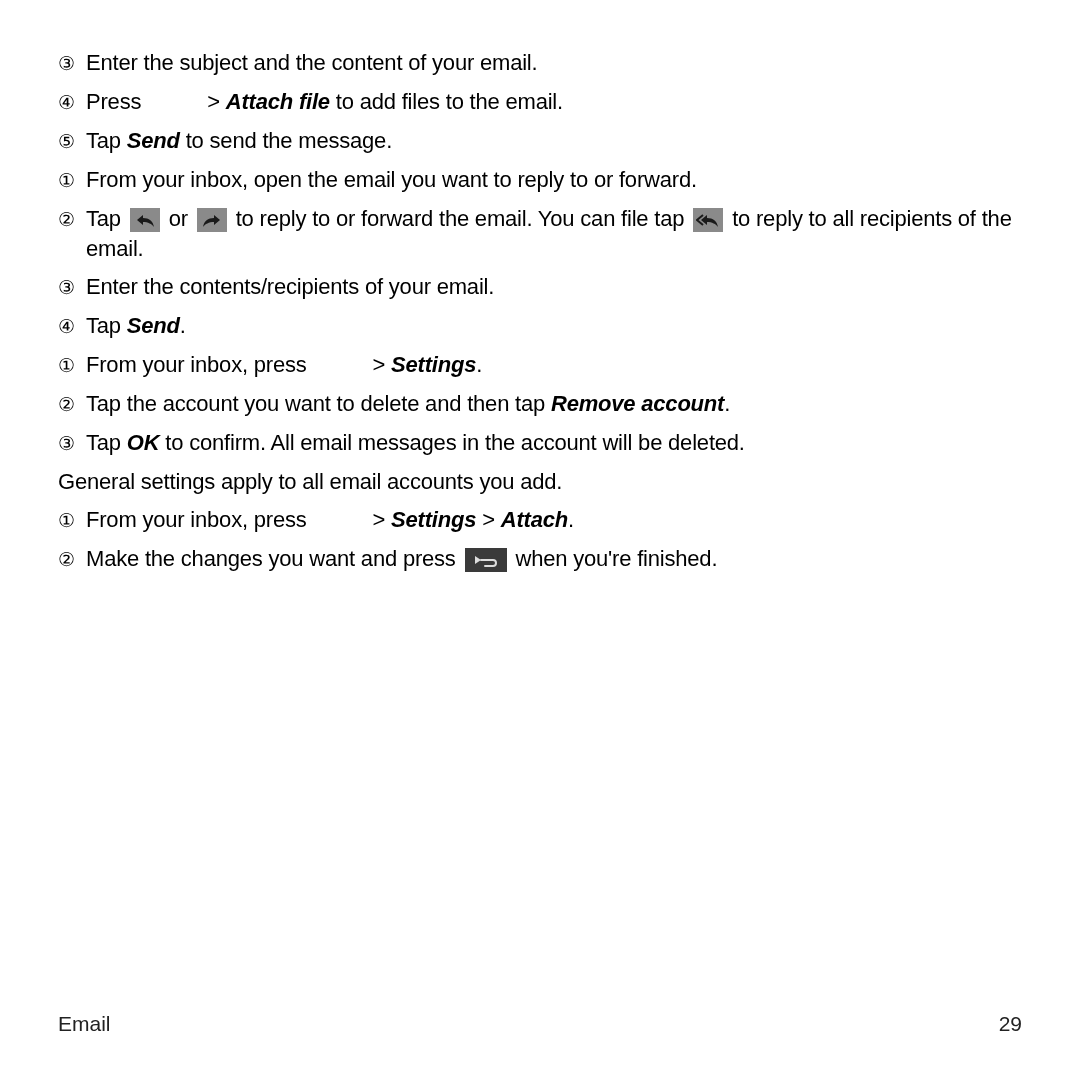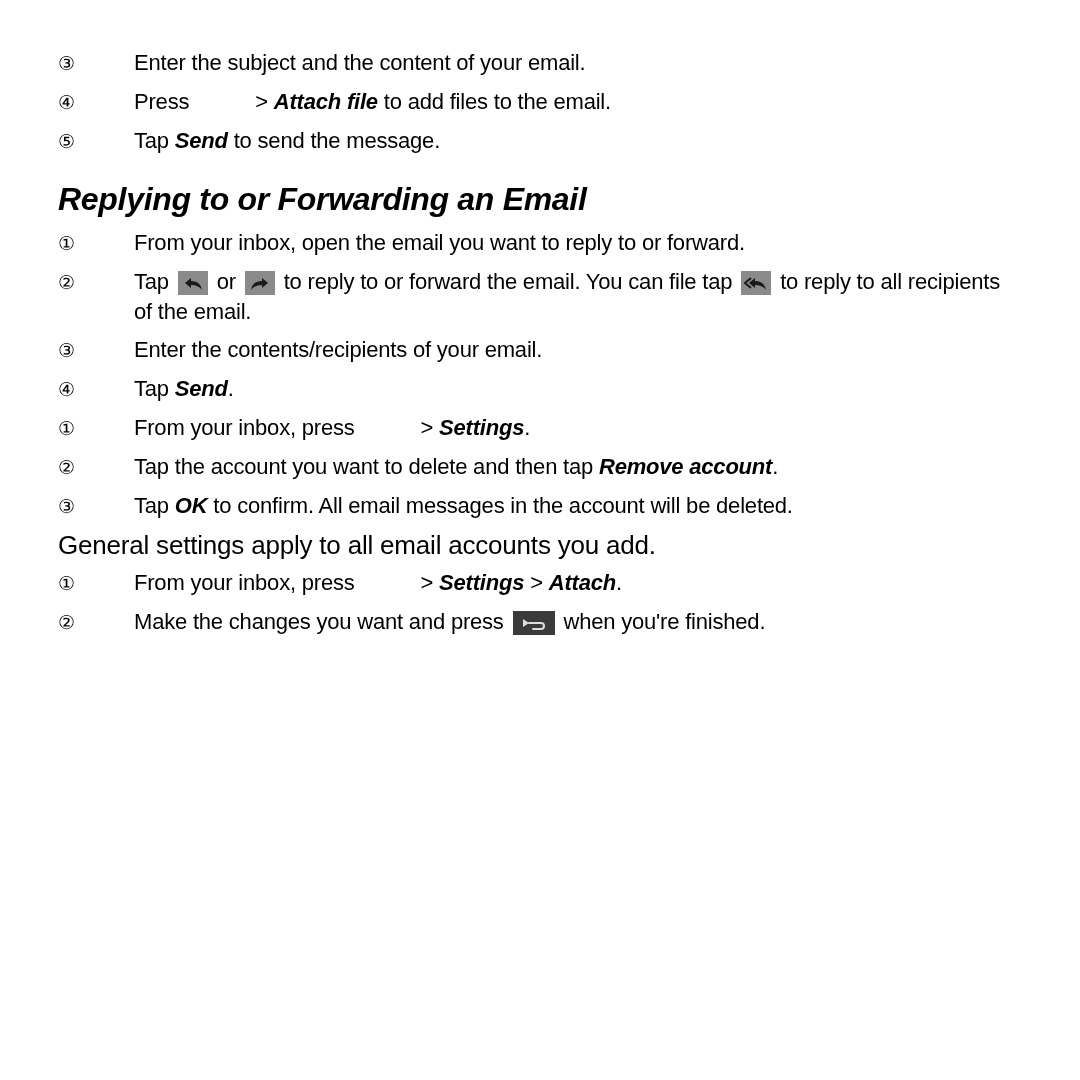--- a/index.html
+++ b/index.html
@@ -2,25 +2,25 @@
 <html><head>
 <meta charset="utf-8">
 <style>
   html,body{margin:0;padding:0;width:1080px;height:1080px;background:#fff;color:#000;
             font-family:"Helvetica Neue",Helvetica,Arial,sans-serif;}
   .page{box-sizing:border-box;width:1080px;height:1080px;padding:48px 58px 40px 58px;
         position:relative;}
   .step{display:flex;align-items:flex-start;margin:0 0 8px 0;font-size:22px;
         line-height:30px;letter-spacing:-0.2px;}
   .marker{flex:0 0 28px;font-size:19px;line-height:30px;padding-top:1px;}
-  .txt{flex:1;margin-left:48px;}
+  .txt{flex:1;}
   .txt b{font-weight:700;font-style:italic;}
   h2{font-style:italic;font-weight:700;font-size:32px;margin:24px 0 10px 0;
      letter-spacing:-0.3px;}
-  .para{font-size:26px;line-height:30px;margin:0 0 8px 0;letter-spacing:-0.2px;}
+  .para{font-size:22px;line-height:30px;margin:0 0 8px 0;letter-spacing:-0.2px;}
   .gap-press{display:inline-block;width:60px;}
   .icon-box{display:inline-flex;align-items:center;justify-content:center;
             width:30px;height:24px;background:#8a8a8a;vertical-align:middle;
             margin:0 3px;}
   .icon-dark{display:inline-flex;align-items:center;justify-content:center;
              width:42px;height:24px;background:#3a3a3a;vertical-align:middle;
              margin:0 3px;}
   .footer{position:absolute;bottom:44px;left:58px;right:58px;display:flex;
           justify-content:space-between;font-size:21px;color:#222;}
   svg{display:block;}
@@ -39,21 +39,20 @@
         <span class="marker">④</span>
         <span class="txt"><span>Press</span><span class="gap-press"></span><span> &gt; </span><b>Attach file</b><span> to add files to the email.</span></span>
       </div>
       <div class="step">
         <span class="marker">⑤</span>
         <span class="txt"><span>Tap </span><b>Send</b><span> to send the message.</span></span>
       </div>
     </div>
 
   <div id="sections">
-      <h2>Replying to or Forwarding an Email</h2>
       <div class="step">
         <span class="marker">①</span>
         <span class="txt"><span>From your inbox, open the email you want to reply to or forward.</span></span>
       </div>
       <div class="step">
         <span class="marker">②</span>
         <span class="txt"><span>Tap </span><span class="icon-box">
             <svg width="22" height="16" viewBox="0 0 22 16">
               <path d="M9 3 L3 8 L9 13 L9 10 C14 10 18 12 20 15 C19 9 15 6 9 6 Z" fill="#1a1a1a"></path>
             </svg>
@@ -97,14 +96,18 @@
         <span class="marker">②</span>
         <span class="txt"><span>Make the changes you want and press </span><span class="icon-dark">
             <svg width="30" height="16" viewBox="0 0 30 16">
               <path d="M10 8 L4 4 L4 12 Z" fill="#ddd"></path>
               <path d="M10 8 L22 8 C26 8 26 14 22 14 L14 14" fill="none" stroke="#ddd" stroke-width="2" stroke-linecap="round"></path>
             </svg>
           </span><span> when you're finished.</span></span>
       </div>
     </div>
 
+  <div class="footer">
+    <span>Email</span>
+    <span>29</span>
+  </div>
 
 </div>
 
 </body></html>

